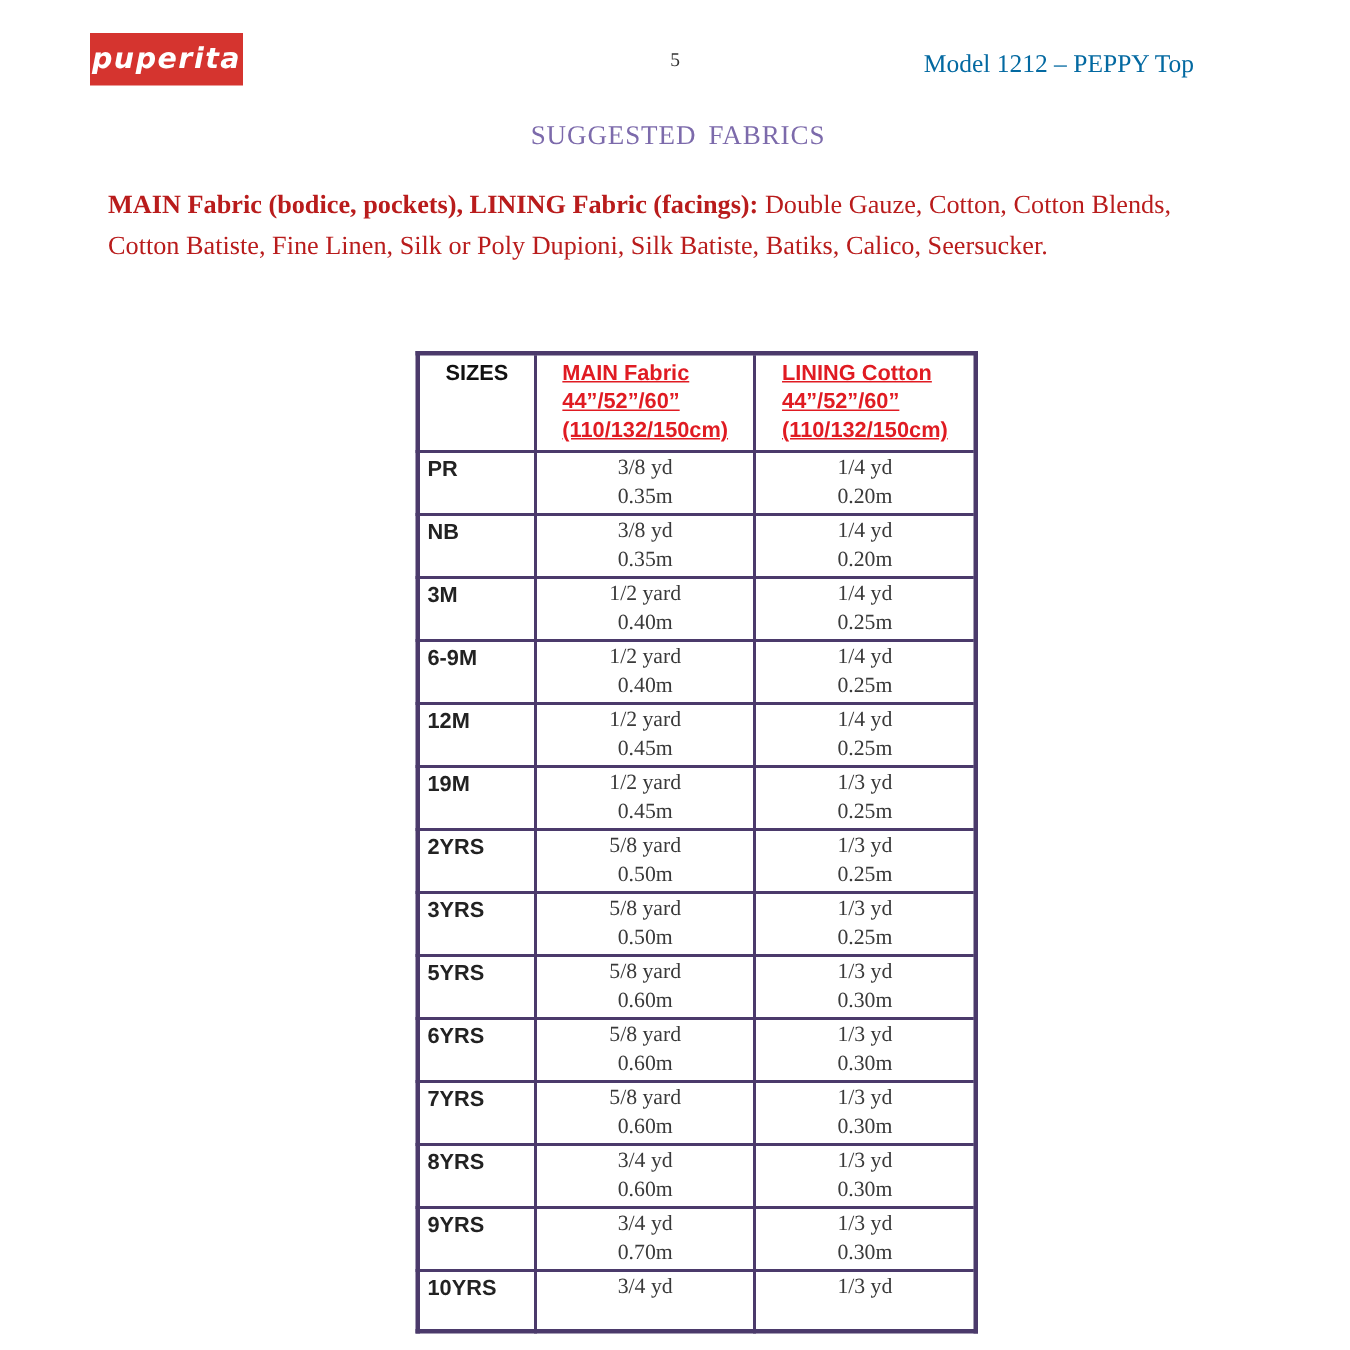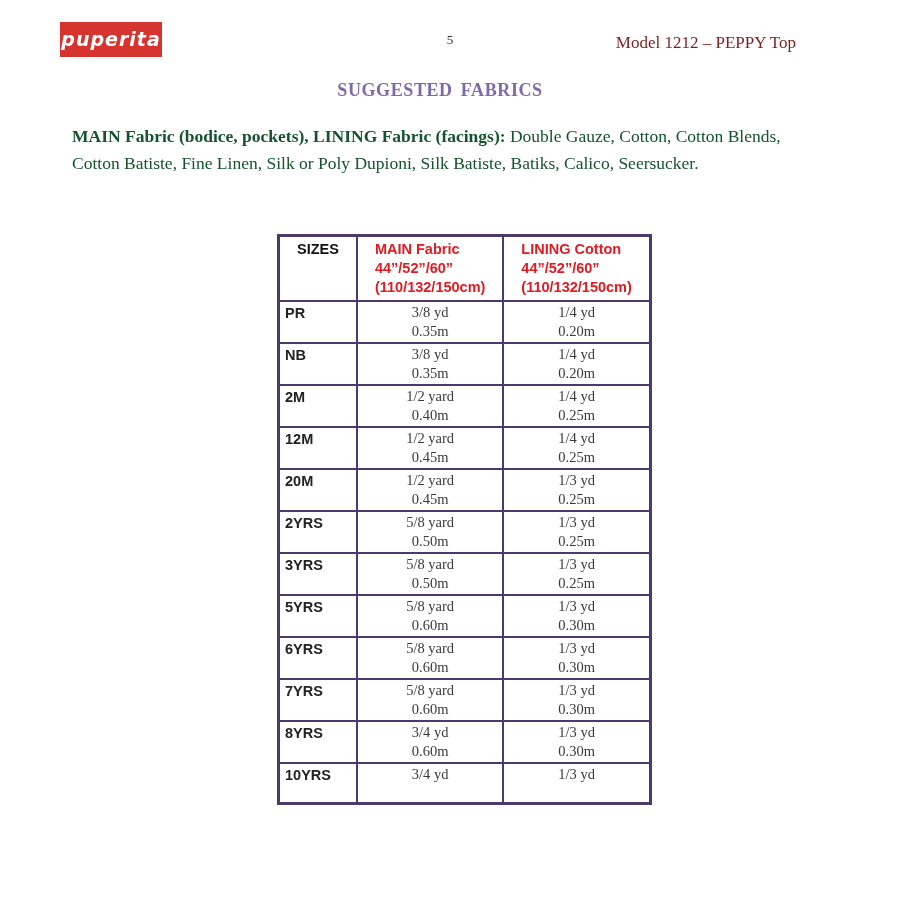--- a/index.html
+++ b/index.html
@@ -23,30 +23,30 @@
     color:#ffffff;font-family:"DejaVu Sans", sans-serif;
     font-style:italic;font-weight:bold;font-size:19px;letter-spacing:1px;
     transform:translateY(-1px);
   }
   .page-number{
     position:absolute;left:440px;top:32px;width:20px;text-align:center;
     font-size:13px;color:#333;
   }
   .doc-title{
     position:absolute;right:104px;top:33px;
-    font-size:17px;color:#7f1d1d;white-space:nowrap;
+    font-size:17px;color:#0369a1;white-space:nowrap;
   }
   .section-heading{
-    position:absolute;left:0;top:80px;width:880px;text-align:center;
-    font-size:18px;font-weight:bold;color:var(--heading-purple);
+    position:absolute;left:12px;top:80px;width:880px;text-align:center;
+    font-size:18px;font-weight:normal;color:var(--heading-purple);
     letter-spacing:0.6px;word-spacing:3px;
   }
   .intro{
     position:absolute;left:72px;top:123px;width:712px;
-    font-size:17.5px;line-height:27px;color:#14532d;
+    font-size:17.5px;line-height:27px;color:#b91c1c;
   }
   .intro b{font-weight:bold;}
   .fabric-table{
     position:absolute;left:277px;top:234px;
     border-collapse:collapse;table-layout:fixed;
     font-family:"Liberation Sans", sans-serif;
     font-size:14.5px;color:#3a3a3a;
   }
   .fabric-table th,.fabric-table td{
     border:2px solid var(--border-purple);
@@ -54,21 +54,21 @@
   }
   .fabric-table{border:3px solid var(--border-purple);}
   .col-size{width:61px;}
   .col-main{width:129px;}
   .col-lining{width:131px;}
   th.hcell{
     text-align:left;padding:3px 17px;height:61px;
     line-height:19px;font-weight:bold;
   }
   th.hcell.sizes{color:#111;}
-  th.hcell.red{color:var(--header-red);}
+  th.hcell.red{color:var(--header-red);text-decoration:underline;}
   td.size-cell{
     text-align:left;padding:2px 5px;font-weight:bold;color:#222;
     height:40px;line-height:18px;margin-left:32px;
   }
   td.val-cell{
     text-align:center;padding:1px 2px;line-height:19px;font-family:Liberation Serif, serif;
   }
   td.val-cell span{display:block;}
 </style>
 </head>
@@ -124,43 +124,54 @@
         <td class="val-cell">
           <span>3/8 yd</span>
           <span>0.35m</span>
         </td>
         <td class="val-cell">
           <span>1/4 yd</span>
           <span>0.20m</span>
         </td>
       </tr>
       <tr>
-        <td class="size-cell">2M</td>
+        <td class="size-cell">3M</td>
         <td class="val-cell">
           <span>1/2 yard</span>
           <span>0.40m</span>
         </td>
         <td class="val-cell">
           <span>1/4 yd</span>
           <span>0.25m</span>
         </td>
       </tr>
       <tr>
+        <td class="size-cell">6-9M</td>
+        <td class="val-cell">
+          <span>1/2 yard</span>
+          <span>0.40m</span>
+        </td>
+        <td class="val-cell">
+          <span>1/4 yd</span>
+          <span>0.25m</span>
+        </td>
+      </tr>
+      <tr>
         <td class="size-cell">12M</td>
         <td class="val-cell">
           <span>1/2 yard</span>
           <span>0.45m</span>
         </td>
         <td class="val-cell">
           <span>1/4 yd</span>
           <span>0.25m</span>
         </td>
       </tr>
       <tr>
-        <td class="size-cell">20M</td>
+        <td class="size-cell">19M</td>
         <td class="val-cell">
           <span>1/2 yard</span>
           <span>0.45m</span>
         </td>
         <td class="val-cell">
           <span>1/3 yd</span>
           <span>0.25m</span>
         </td>
       </tr>
       <tr>
@@ -216,20 +227,31 @@
         <td class="val-cell">
           <span>1/3 yd</span>
           <span>0.30m</span>
         </td>
       </tr>
       <tr>
         <td class="size-cell">8YRS</td>
         <td class="val-cell">
           <span>3/4 yd</span>
           <span>0.60m</span>
+        </td>
+        <td class="val-cell">
+          <span>1/3 yd</span>
+          <span>0.30m</span>
+        </td>
+      </tr>
+      <tr>
+        <td class="size-cell">9YRS</td>
+        <td class="val-cell">
+          <span>3/4 yd</span>
+          <span>0.70m</span>
         </td>
         <td class="val-cell">
           <span>1/3 yd</span>
           <span>0.30m</span>
         </td>
       </tr>
       <tr>
         <td class="size-cell">10YRS</td>
         <td class="val-cell">
           <span>3/4 yd</span>

